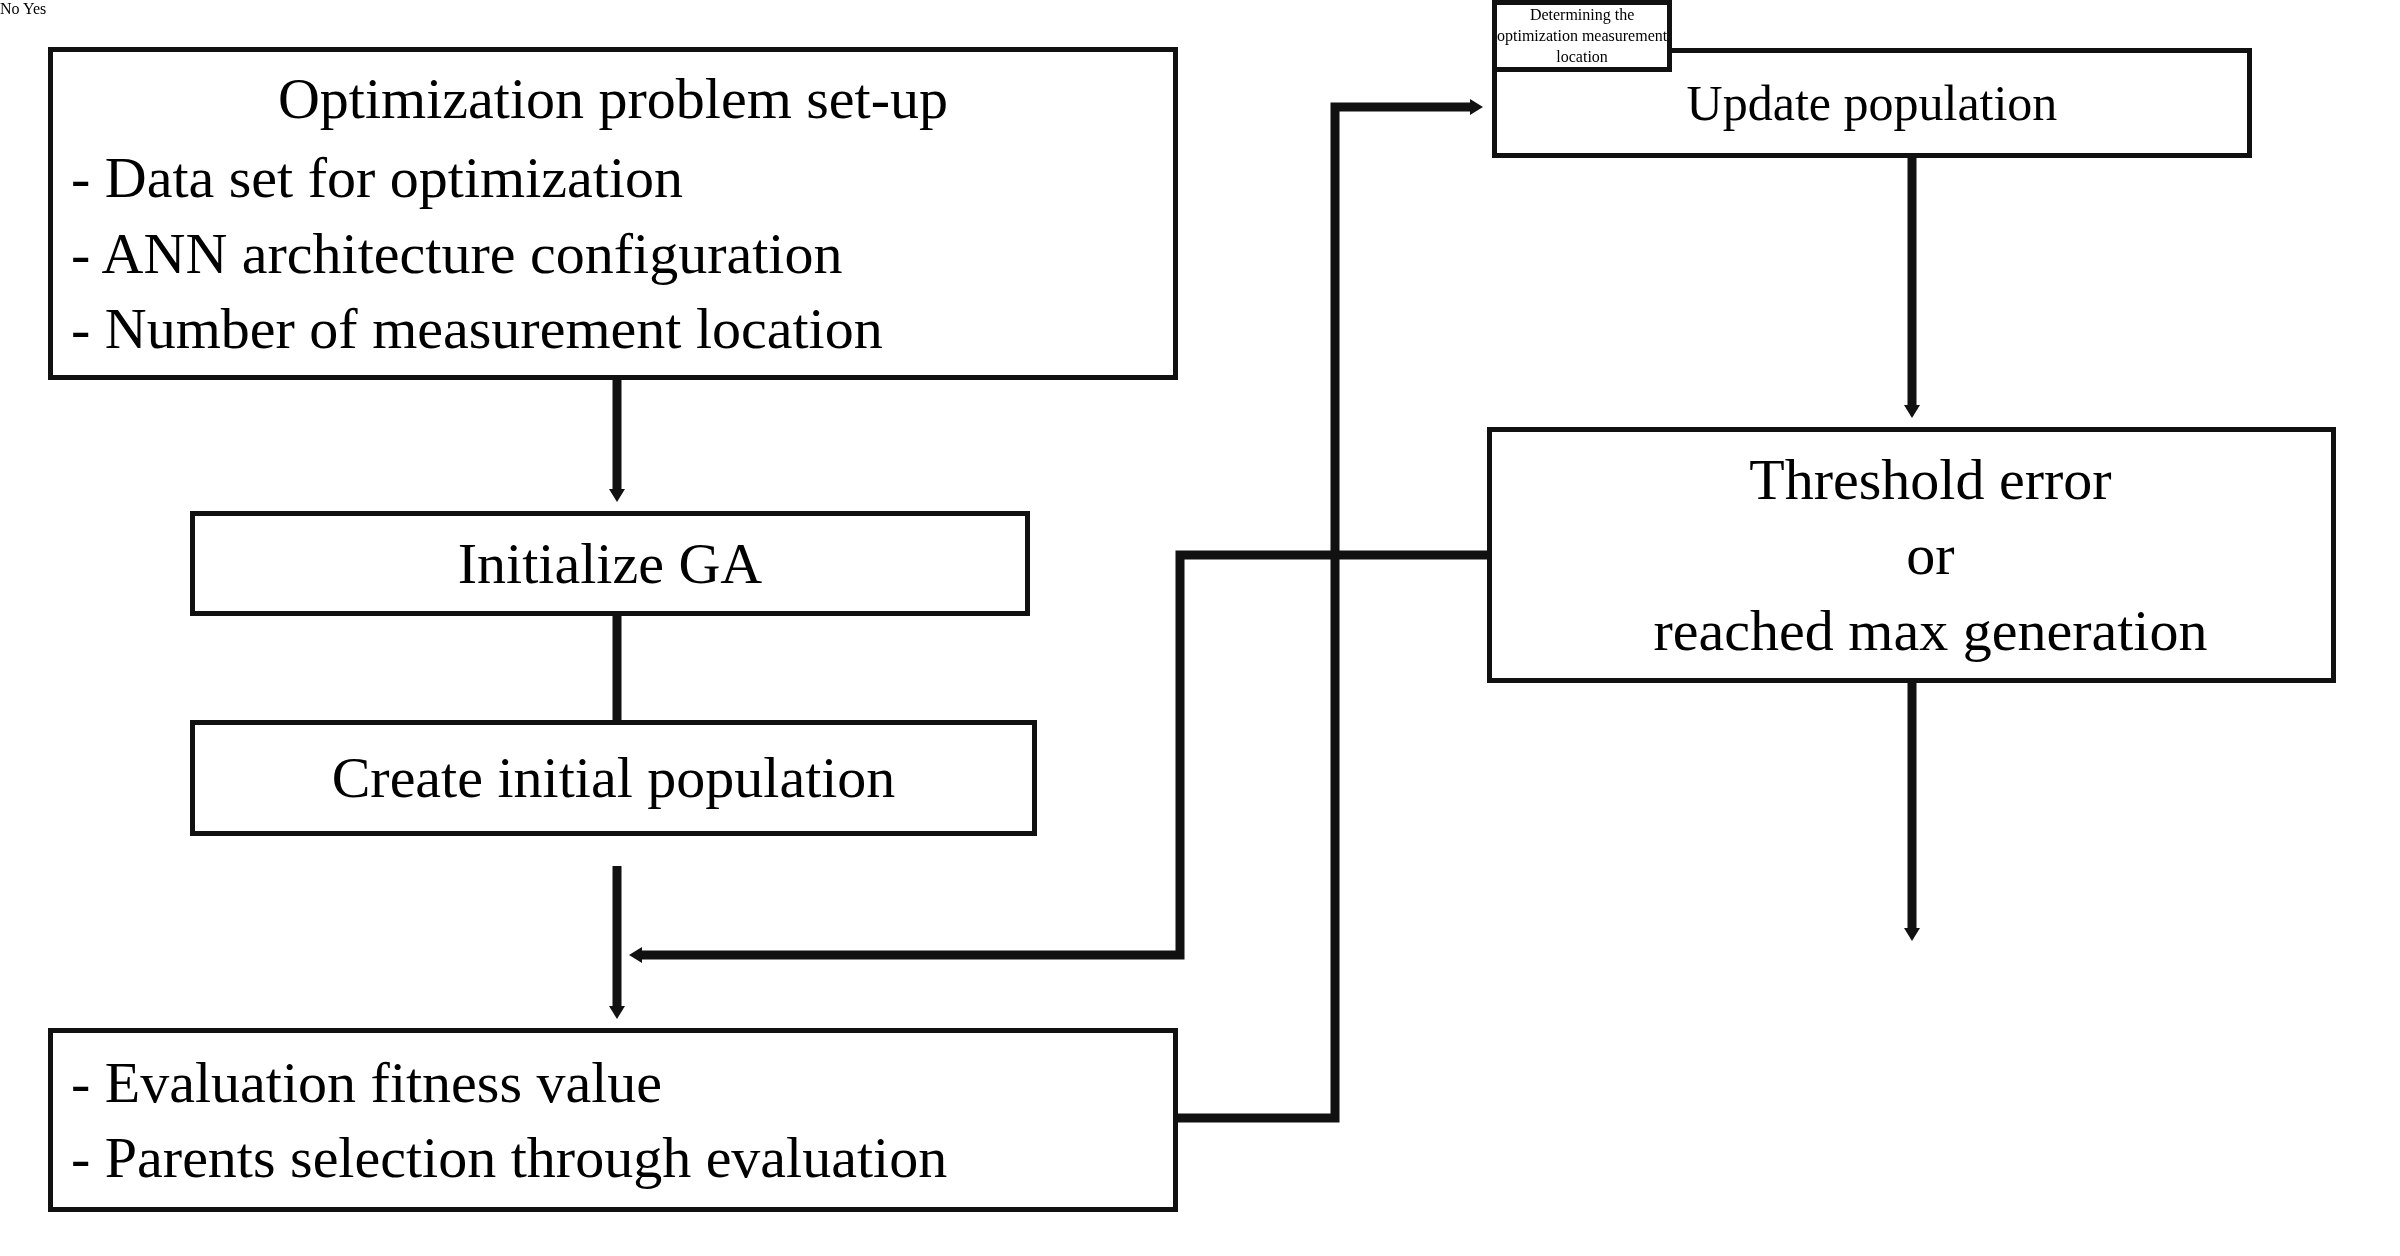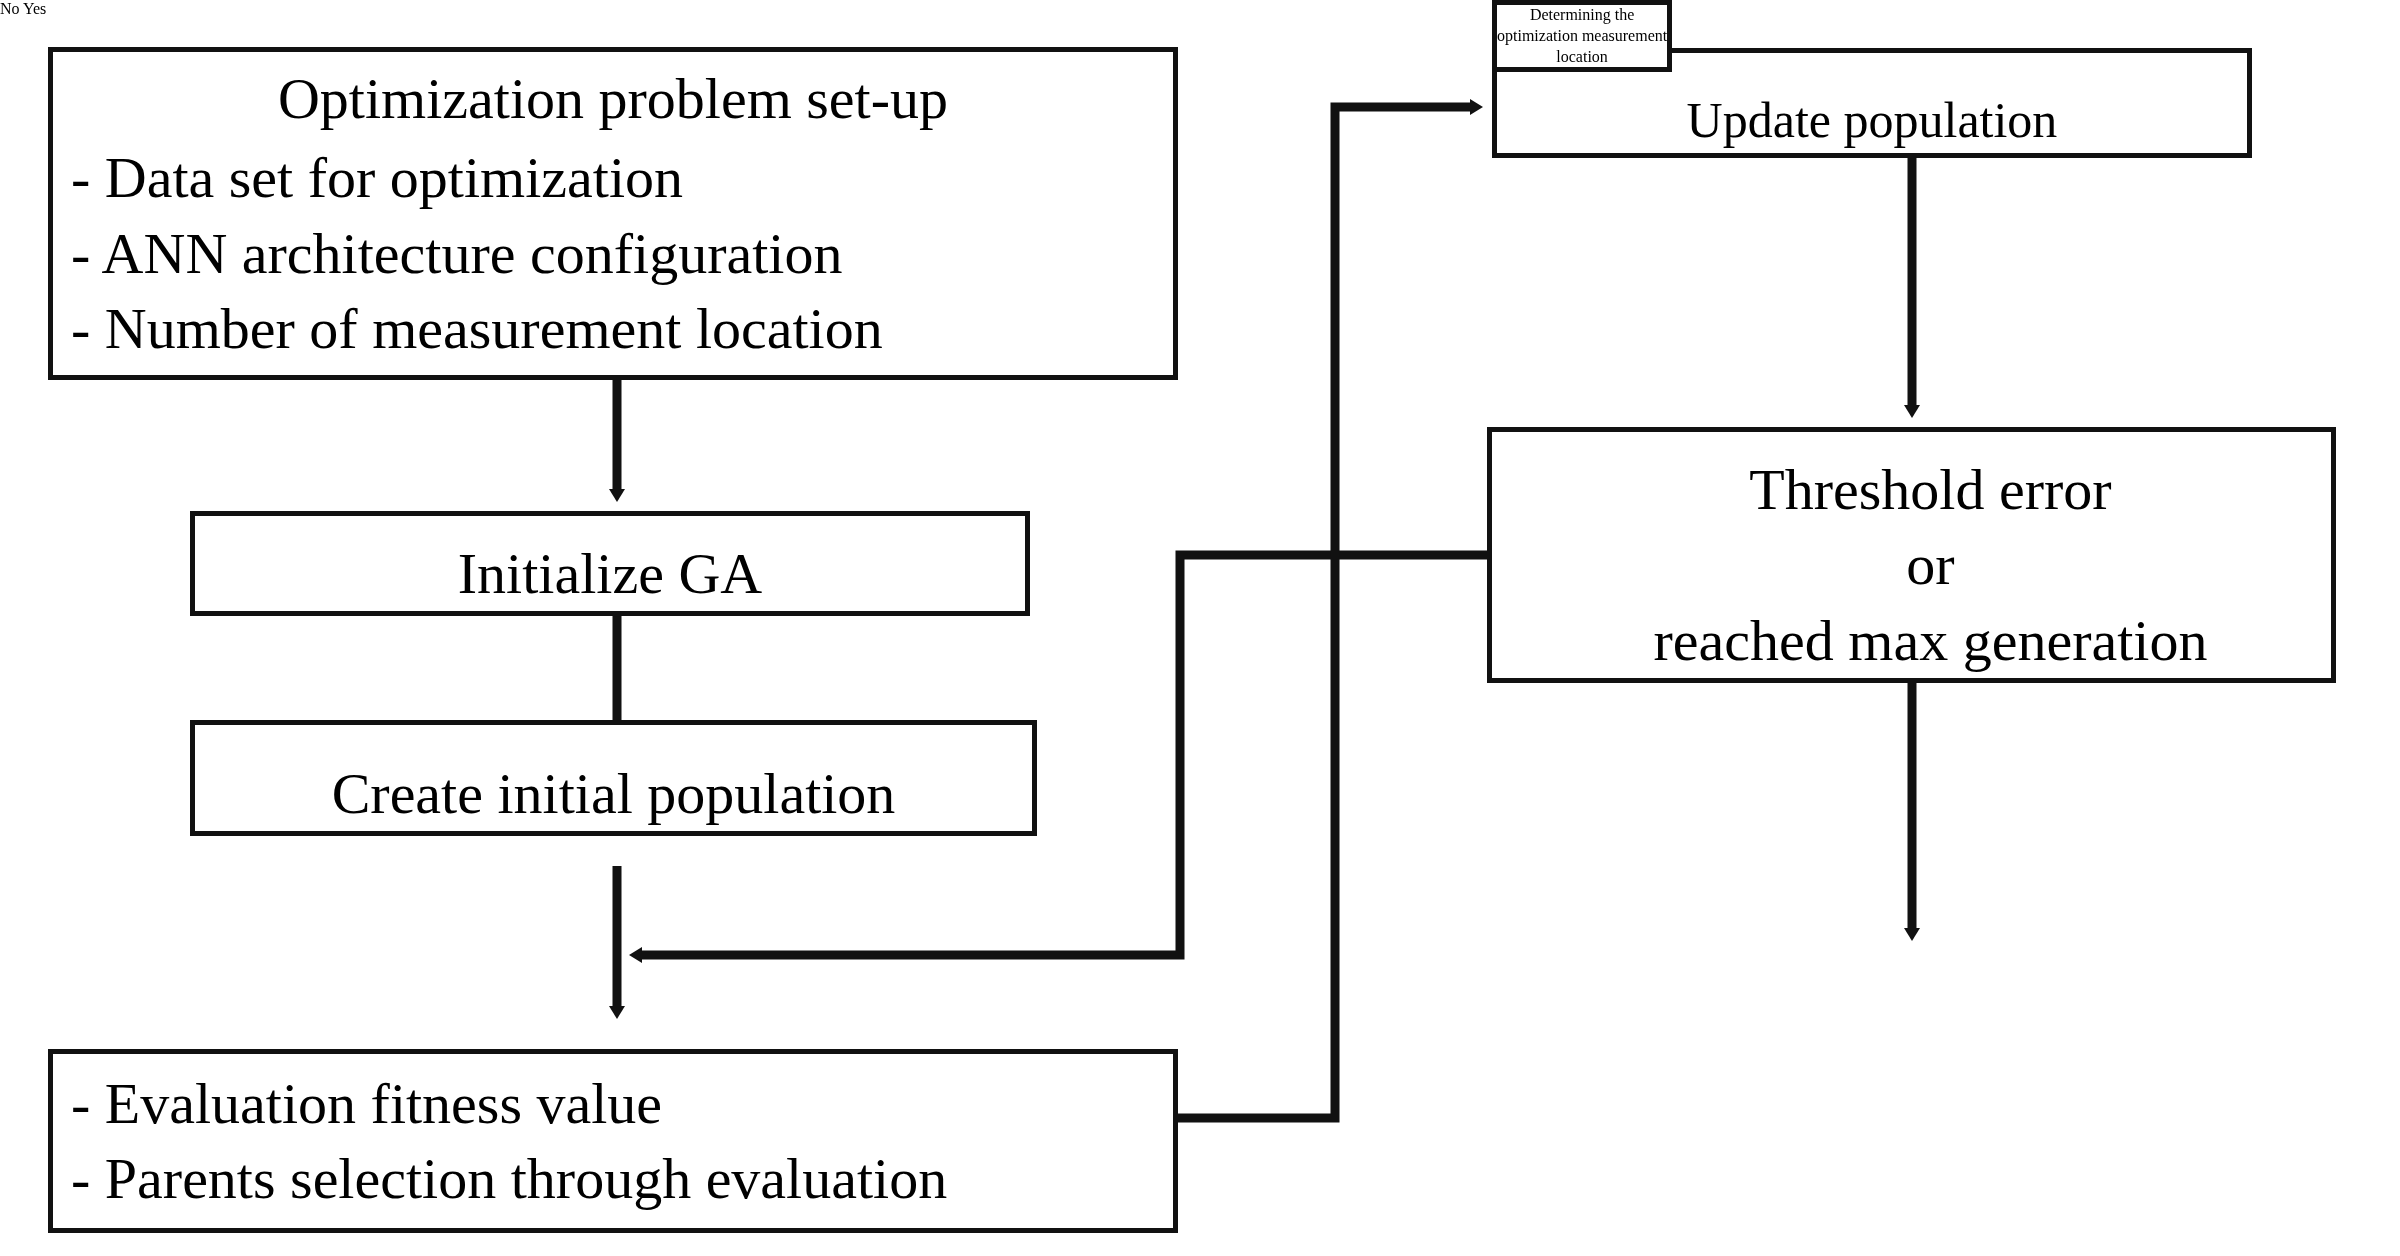--- a/index.html
+++ b/index.html
@@ -34,31 +34,31 @@
     background: #ffffff;
     display: flex;
     flex-direction: column;
     justify-content: center;
     line-height: 1.30;
   }
   .node .line {
     display: block;
     white-space: pre;
   }
-  .node.center  { align-items: center;  text-align: center; justify-content: flex-end; }
+  .node.center  { align-items: center;  text-align: center; }
   .node.leftal  { align-items: flex-start; text-align: left; }
   .node.leftal .line { padding-left: 18px; }
   .node .line.hdr { text-align: center; align-self: center; padding-left: 0; }
 
   
   #node-setup       { left: 48px;   top: 47px;   width: 1130px; height: 333px; font-size: 58px; }
   #node-setup .hdr  { margin-bottom: 4px; }
   #node-init-ga     { left: 190px;  top: 511px;  width: 840px;  height: 105px; font-size: 58px; }
   #node-create-pop  { left: 190px;  top: 720px;  width: 847px;  height: 116px; font-size: 58px; }
-  #node-evaluate    { left: 48px;   top: 1028px; width: 1130px; height: 184px; font-size: 58px; margin-top: 21px; }
+  #node-evaluate    { left: 48px;   top: 1028px; width: 1130px; height: 184px; font-size: 58px; }
   #node-update-pop  { left: 1492px; top: 48px;   width: 760px;  height: 110px; font-size: 50px; }
   #node-threshold   { left: 1487px; top: 427px;  width: 849px;  height: 256px; font-size: 58px; padding-left: 38px; }
   #node-determining { left: 1492px; top": 0;     }
   #node-determining { left: 1492px; top: 950px;  width: 844px;  height: 273px; font-size: 58px; }
 
   /* ---- edge labels ---- */
   .edge-label {
     position: absolute;
     font-size: 58px;
     line-height: 1;

